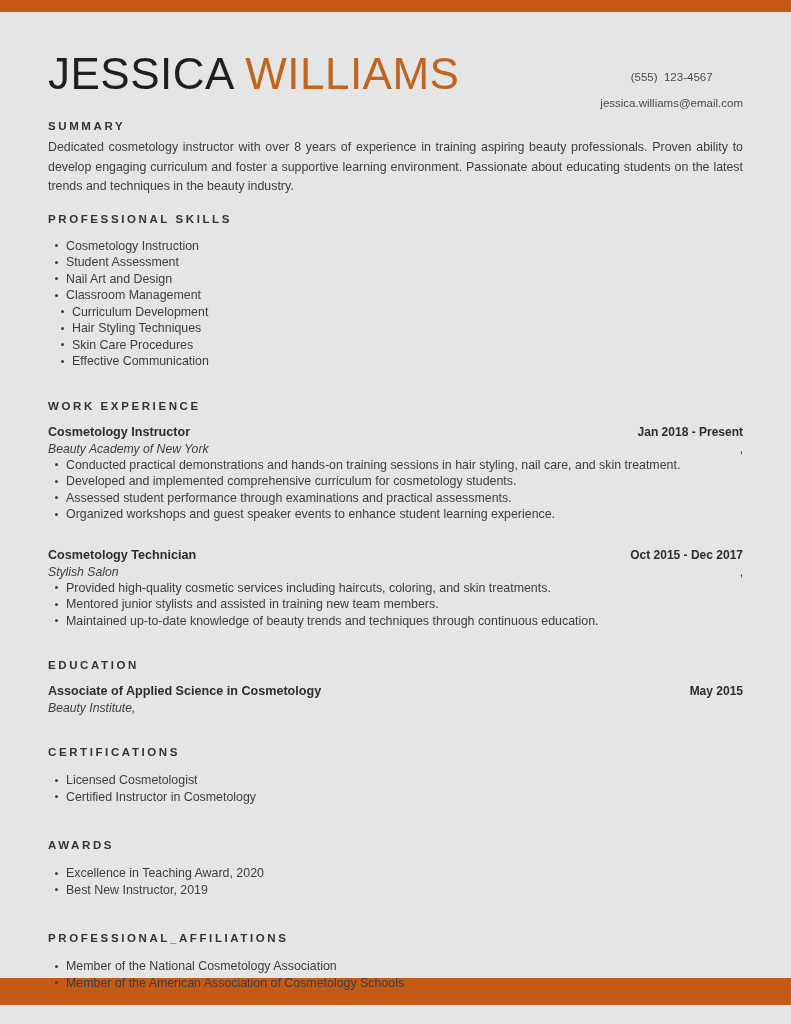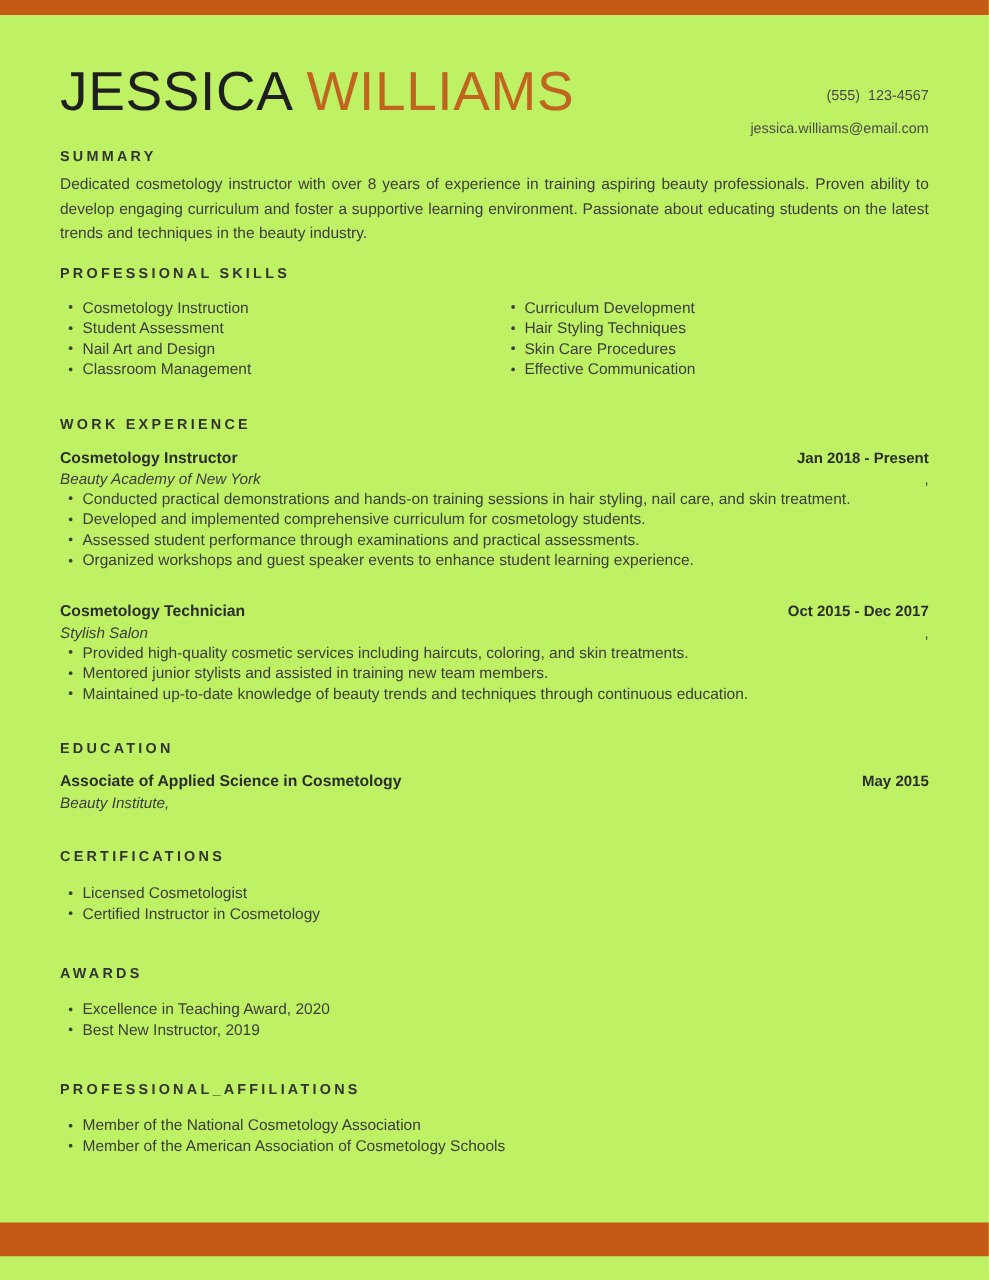--- a/index.html
+++ b/index.html
@@ -13,21 +13,21 @@
     background: #ffffff;
     font-family: "Liberation Sans", sans-serif;
     color: #3a3a3a;
     overflow: hidden;
   }
 
   .page {
     position: relative;
     width: 791px;
     height: 1024px;
-    background: #bef264;
+    background: #e5e5e5;
     box-sizing: border-box;
   }
 
   
   .bar-top {
     position: absolute;
     left: 0;
     top: 0;
     width: 791px;
     height: 12px;
@@ -67,21 +67,21 @@
   .name .first {
     color: #1f1f1f;
   }
   .name .last {
     color: #c1641f;
   }
   .contact {
     position: absolute;
     right: 0;
     top: 52px;
-    text-align: right;
+    text-align: center;
     font-size: 11.5px;
     line-height: 26px;
     color: #4a4a4a;
   }
   .contact .phone {
     white-space: pre;
   }
   .contact .email {
     display: block;
   }
@@ -106,20 +106,21 @@
     font-size: 12.4px;
     line-height: 19.5px;
     color: #3d3d3d;
     text-align: justify;
   }
 
   
   .skills-wrap {
     margin-top: 13px;
     display: flex;
+    flex-direction: column;
   }
   .skills-col {
     width: 50%;
     box-sizing: border-box;
   }
   .skills-col.right {
     padding-left: 6px;
   }
 
   ul.bullets {

